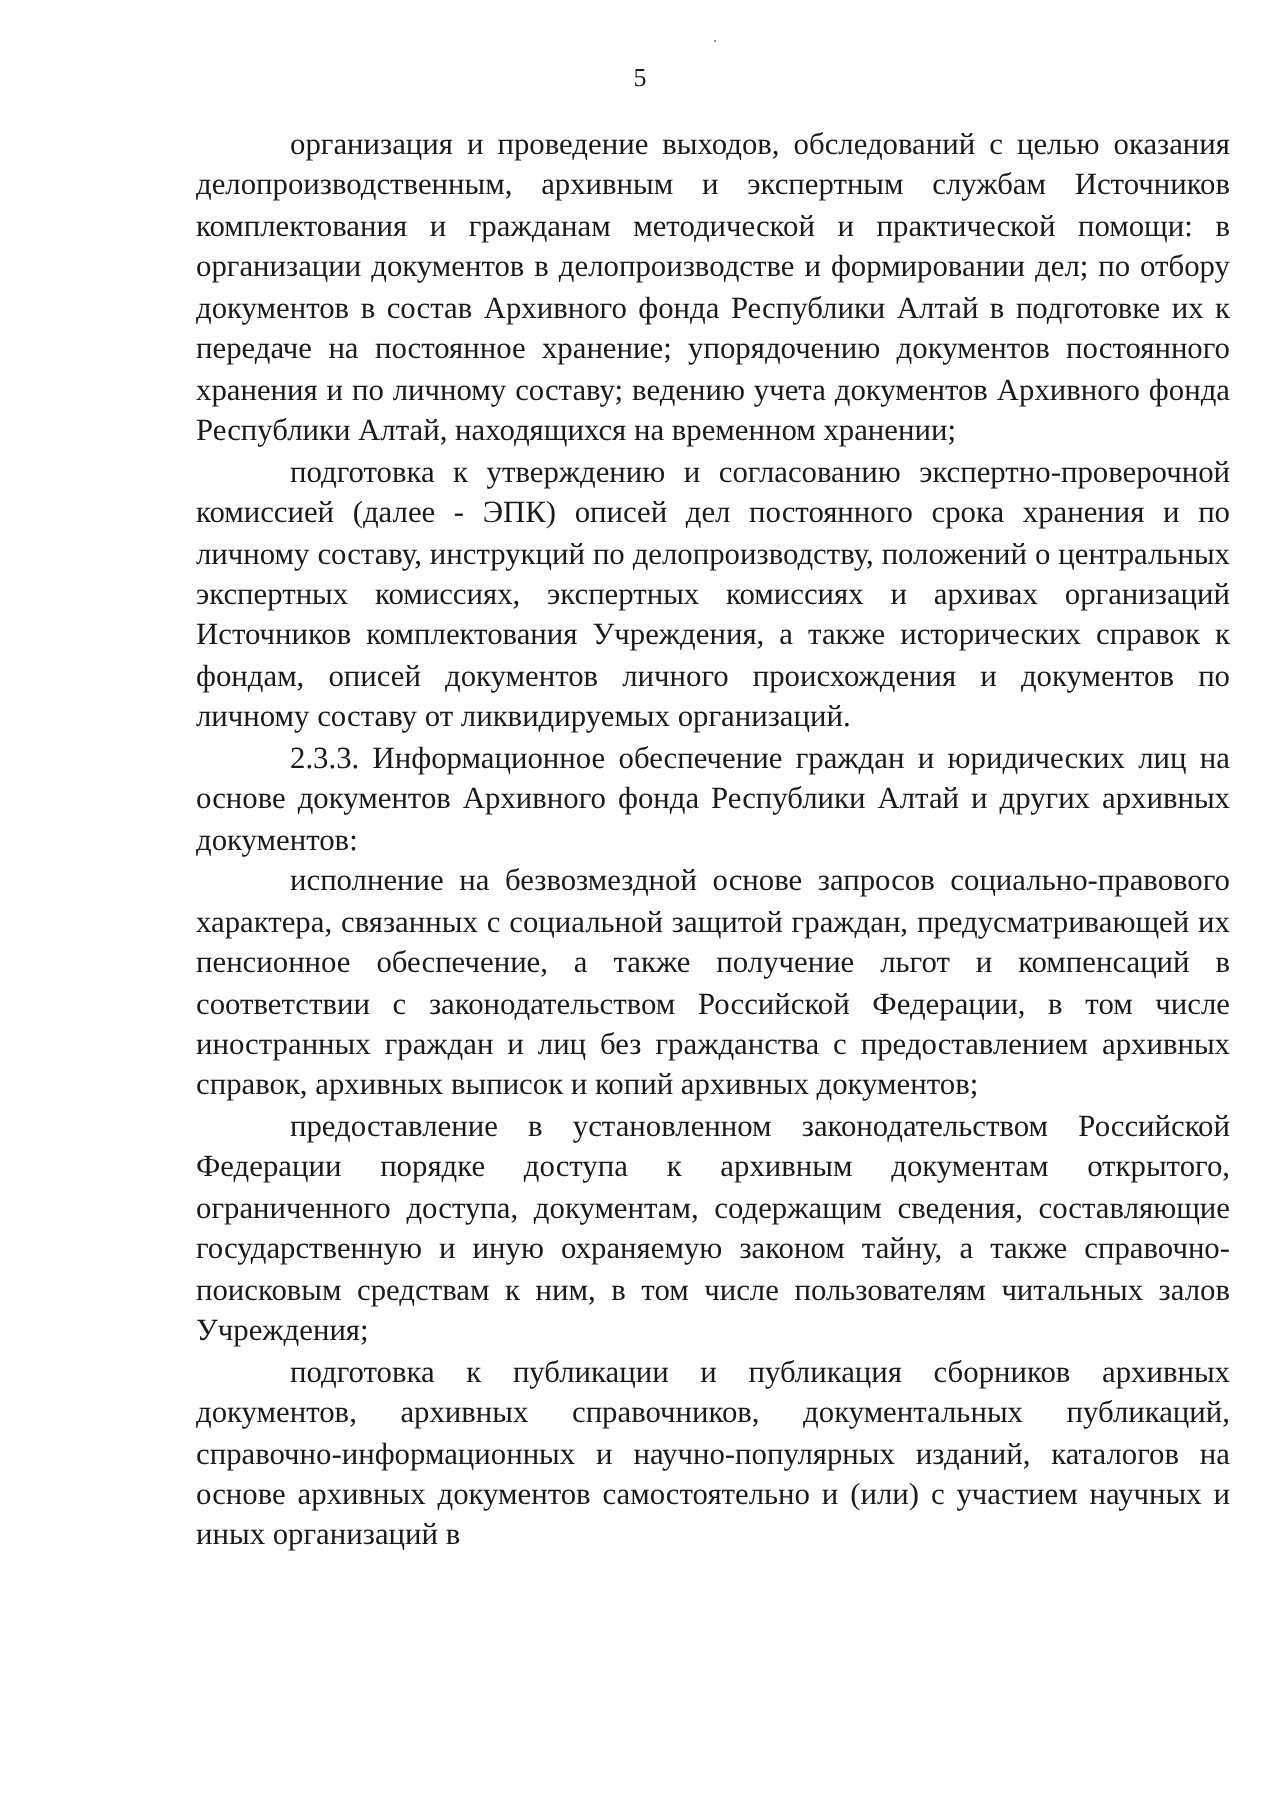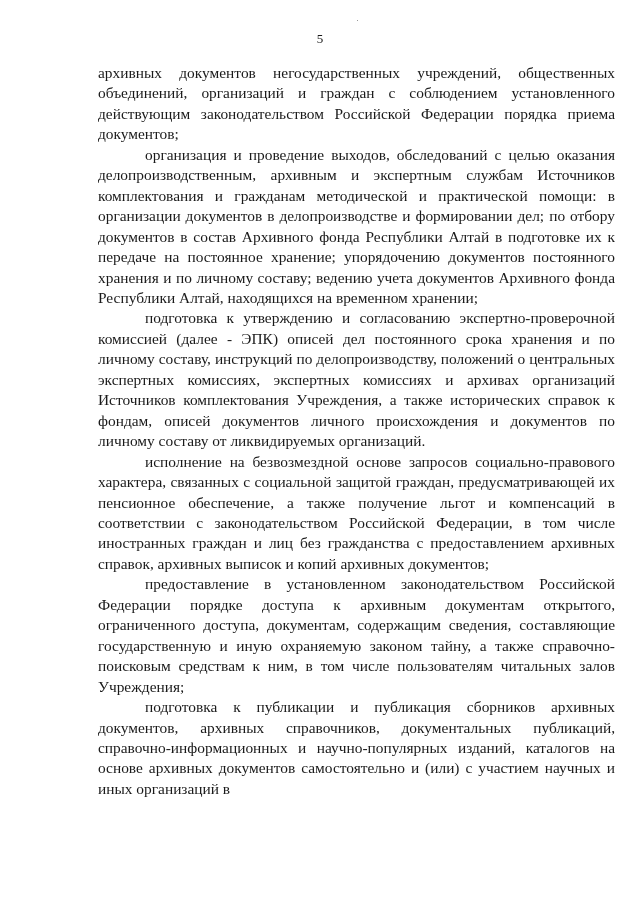--- a/index.html
+++ b/index.html
@@ -26,20 +26,20 @@
   .body-text p.cont { text-indent: 0; }
 </style>
 </head>
 <body>
 
 <div class="page">
   <div class="speck"></div>
   <div class="page-number">5</div>
 
   <div class="body-text">
-    <p class="cont">архивных документов негосударственных учреждений, общественных объединений, организаций и граждан с соблюдением установленного действующим законодательством Российской Федерации порядка приема документов;</p>
     <p class="indent">организация и проведение выходов, обследований с целью оказания делопроизводственным, архивным и экспертным службам Источников комплектования и гражданам методической и практической помощи: в организации документов в делопроизводстве и формировании дел; по отбору документов в состав Архивного фонда Республики Алтай в подготовке их к передаче на постоянное хранение; упорядочению документов постоянного хранения и по личному составу; ведению учета документов Архивного фонда Республики Алтай, находящихся на временном хранении;</p>
     <p class="indent">подготовка к утверждению и согласованию экспертно-проверочной комиссией (далее - ЭПК) описей дел постоянного срока хранения и по личному составу, инструкций по делопроизводству, положений о центральных экспертных комиссиях, экспертных комиссиях и архивах организаций Источников комплектования Учреждения, а также исторических справок к фондам, описей документов личного происхождения и документов по личному составу от ликвидируемых организаций.</p>
+    <p class="indent">2.3.3. Информационное обеспечение граждан и юридических лиц на основе документов Архивного фонда Республики Алтай и других архивных документов:</p>
     <p class="indent">исполнение на безвозмездной основе запросов социально-правового характера, связанных с социальной защитой граждан, предусматривающей их пенсионное обеспечение, а также получение льгот и компенсаций в соответствии с законодательством Российской Федерации, в том числе иностранных граждан и лиц без гражданства с предоставлением архивных справок, архивных выписок и копий архивных документов;</p>
     <p class="indent">предоставление в установленном законодательством Российской Федерации порядке доступа к архивным документам открытого, ограниченного доступа, документам, содержащим сведения, составляющие государственную и иную охраняемую законом тайну, а также справочно-поисковым средствам к ним, в том числе пользователям читальных залов Учреждения;</p>
     <p class="indent">подготовка к публикации и публикация сборников архивных документов, архивных справочников, документальных публикаций, справочно-информационных и научно-популярных изданий, каталогов на основе архивных документов самостоятельно и (или) с участием научных и иных организаций в</p>
   </div>
 </div>
 
 </body></html>

